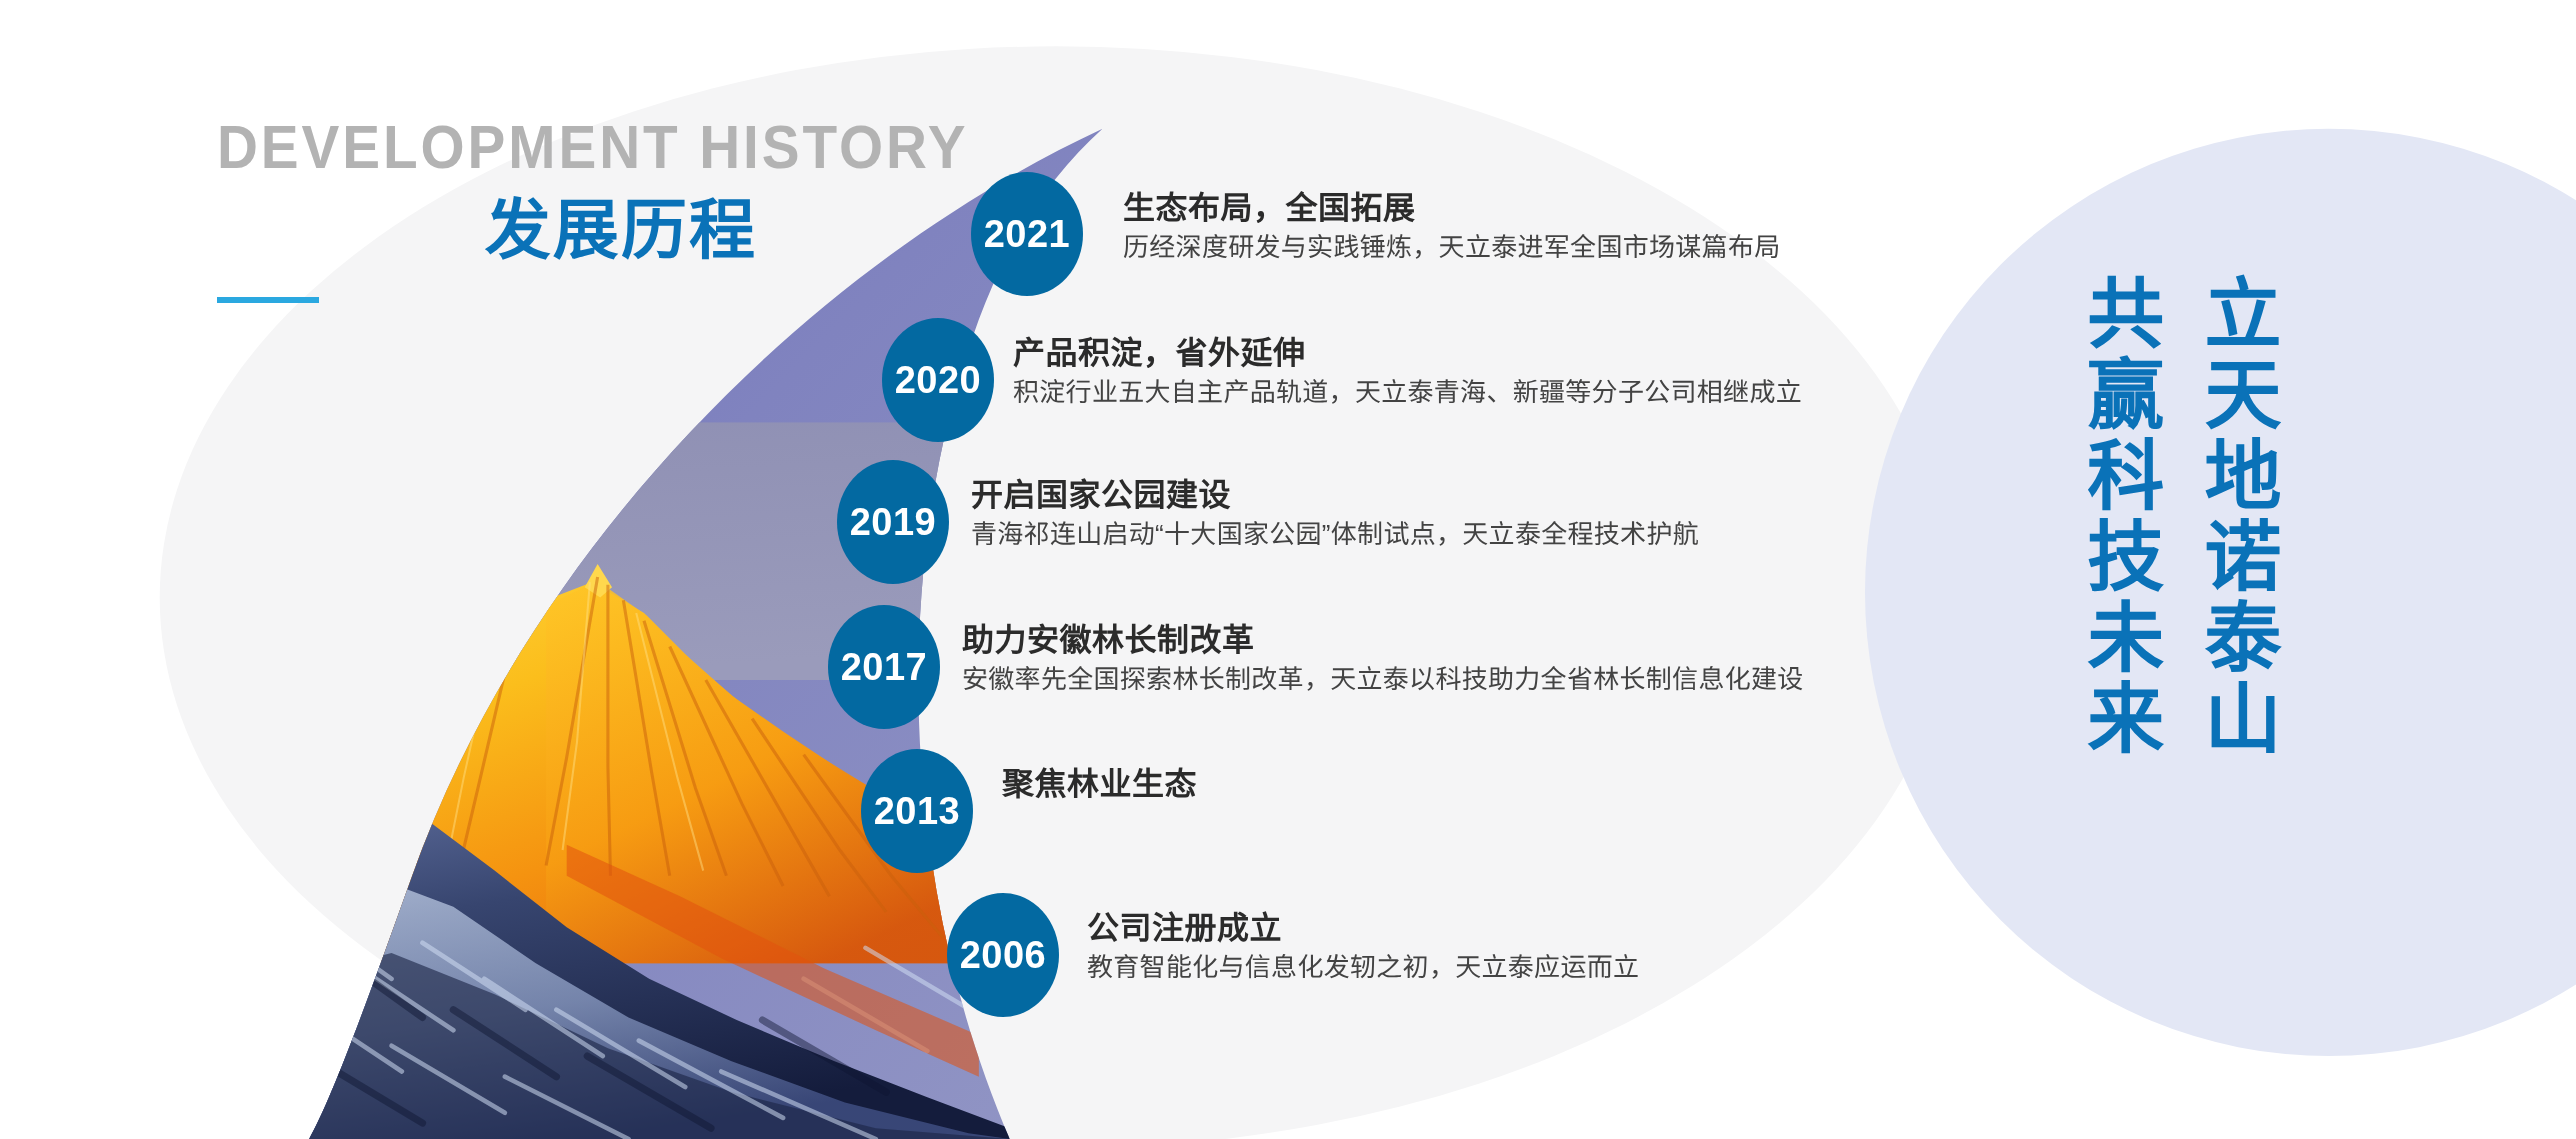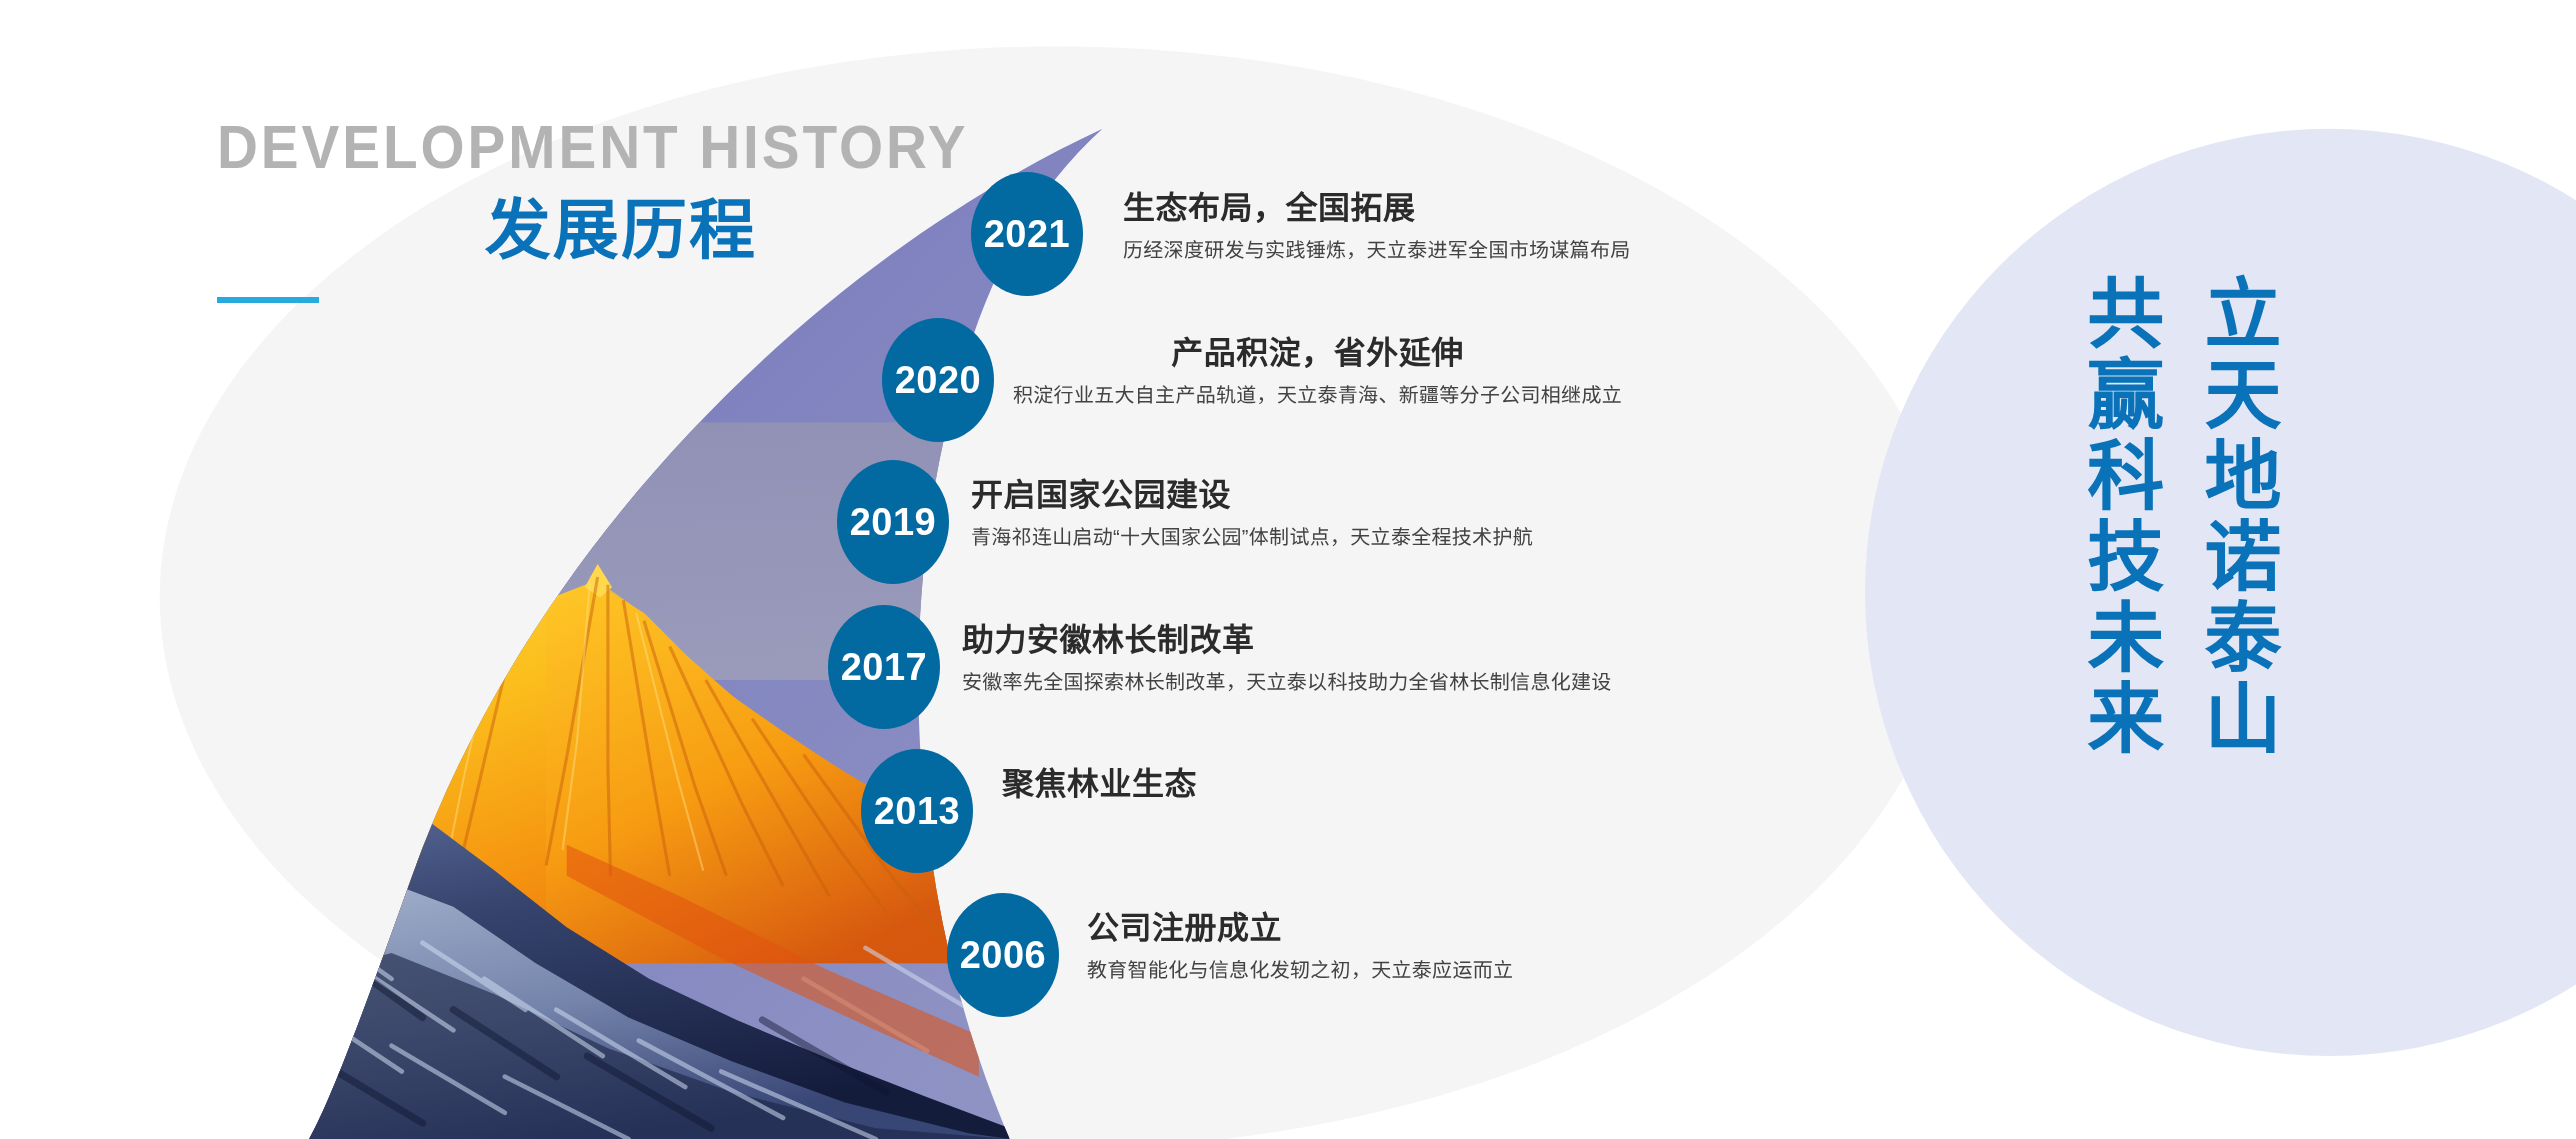--- a/index.html
+++ b/index.html
@@ -99,22 +99,22 @@
   }
   .tl-title {
     font-size: 32px;
     font-weight: bold;
     color: #2b2b2b;
     line-height: 1.05;
     white-space: nowrap;
     letter-spacing: 0.5px;
   }
   .tl-desc {
-    margin-top: 13px;
-    font-size: 20px;
+    margin-top: 7px;
+    font-size: 26px;
     font-weight: normal;
     color: #434343;
     line-height: 1.1;
     white-space: nowrap;
     letter-spacing: 0.3px;
   }
 
   
   .slogan {
     position: absolute;
@@ -286,21 +286,21 @@
     <div class="tl-row">
       <div class="tl-badge" style="left:971px; top:172px;">2021</div>
       <div class="tl-text" style="left:1123px; top:192px;">
         <div class="tl-title">生态布局，全国拓展</div>
         <div class="tl-desc">历经深度研发与实践锤炼，天立泰进军全国市场谋篇布局</div>
       </div>
     </div>
 
     <div class="tl-row">
       <div class="tl-badge" style="left:882px; top:318px;text-align:right;">2020</div>
-      <div class="tl-text" style="left:1013px; top:337px;text-align:center;">
+      <div class="tl-text" style="left:1013px; top:337px;">
         <div class="tl-title">产品积淀，省外延伸</div>
         <div class="tl-desc">积淀行业五大自主产品轨道，天立泰青海、新疆等分子公司相继成立</div>
       </div>
     </div>
 
     <div class="tl-row">
       <div class="tl-badge" style="left:837px; top:460px;">2019</div>
       <div class="tl-text" style="left:971px; top:479px;">
         <div class="tl-title">开启国家公园建设</div>
         <div class="tl-desc">青海祁连山启动“十大国家公园”体制试点，天立泰全程技术护航</div>

